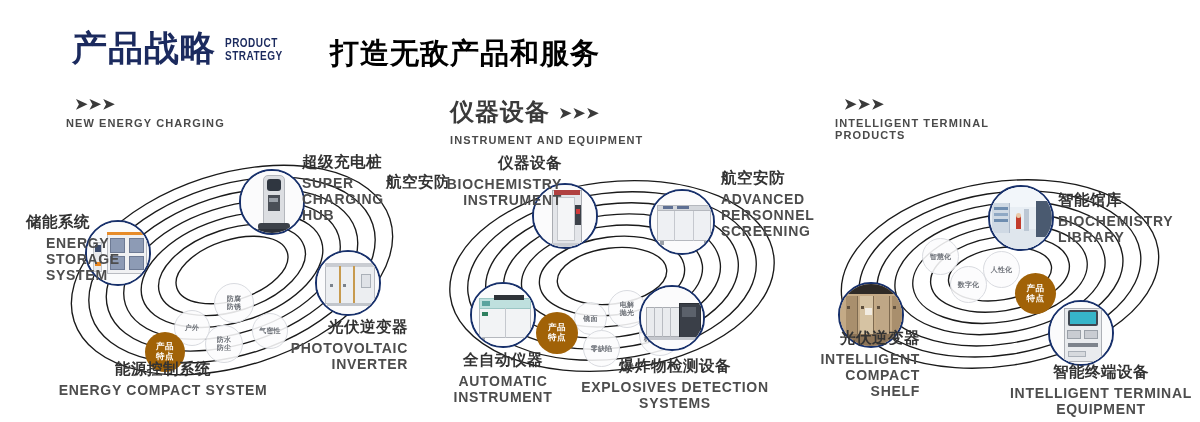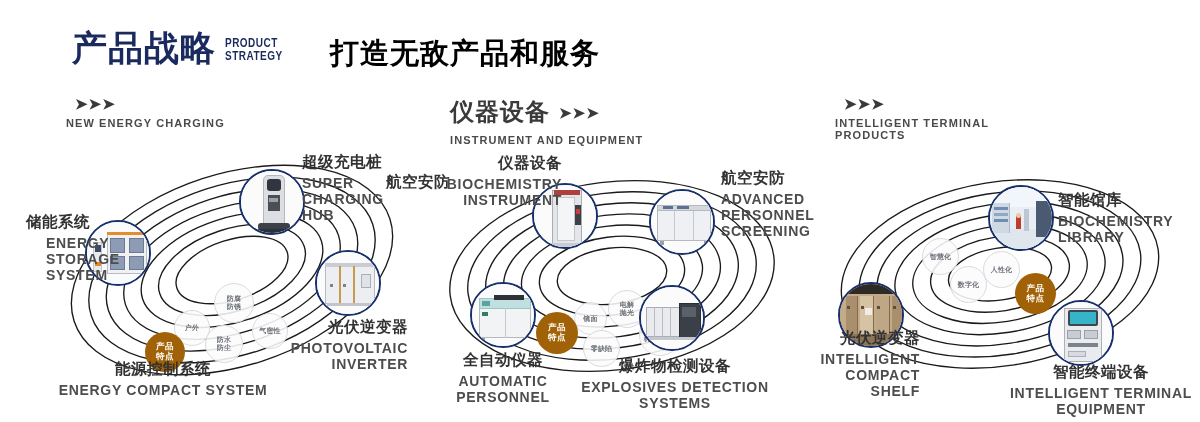--- a/index.html
+++ b/index.html
@@ -296,21 +296,21 @@
     </div>
 
     <div class="lbl" style="left:321px; top:18px;">
       <div class="cn">航空安防</div>
       <div class="en" style="white-space: pre-line;">ADVANCED PERSONNEL
 SCREENING</div>
     </div>
 
     <div class="lbl c" style="left:18px; top:200px; width:170px;">
       <div class="cn">全自动仪器</div>
-      <div class="en">AUTOMATIC PERSONNEL</div>
+      <div class="en">AUTOMATIC INSTRUMENT</div>
     </div>
 
     <div class="lbl c" style="left:180px; top:206px; width:190px;">
       <div class="cn">爆炸物检测设备</div>
       <div class="en">EXPLOSIVES DETECTION SYSTEMS</div>
     </div>
   </div>
 
   <div class="cluster" style="left:810px; top:150px; width:390px; height:250px;">
 

